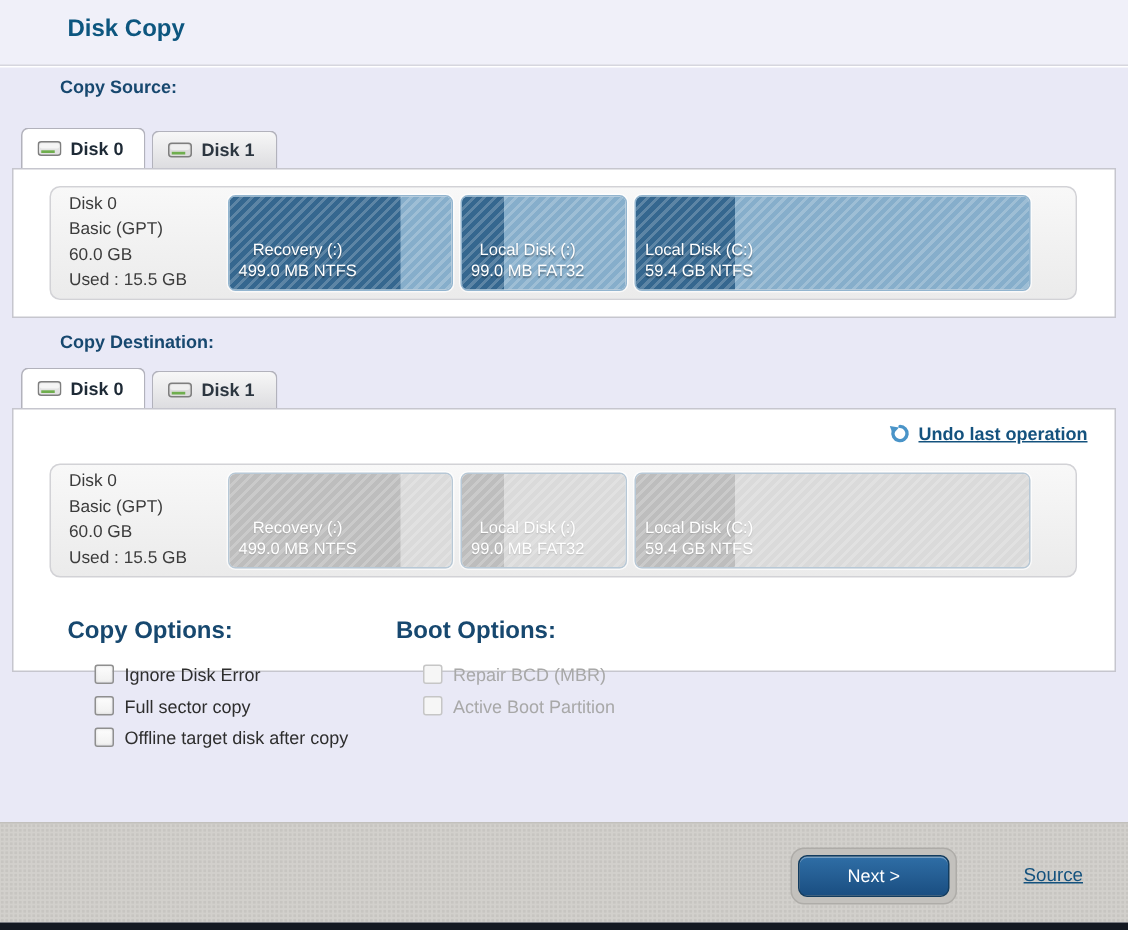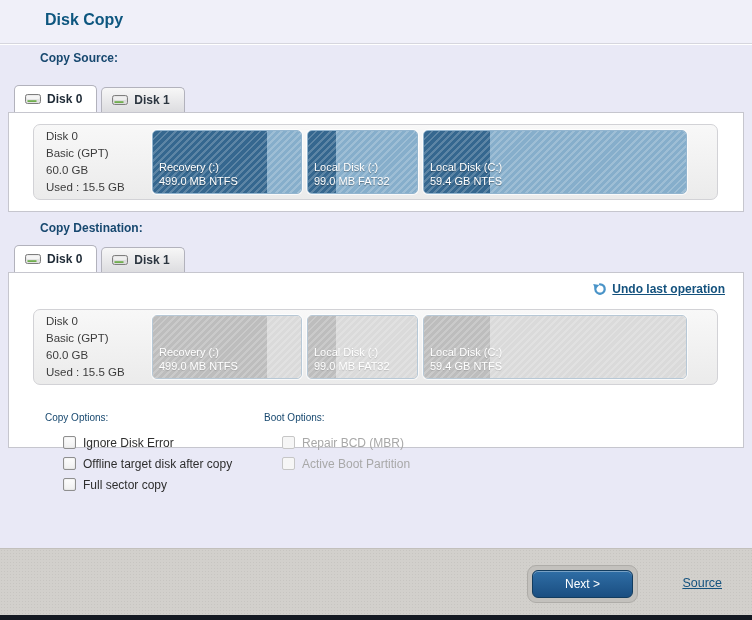--- a/index.html
+++ b/index.html
@@ -54,20 +54,21 @@
   }
   .diskinfo {
     width:118px; padding-left:12px; flex:none;
     font-size:11.5px; color:#3c3c3c; line-height:17px;
   }
   .parts { display:flex; gap:5px; align-items:center; height:100%; }
   .part {
     position:relative; height:64px;
     border-radius:5px; overflow:hidden;
     box-shadow:0 0 0 1px rgba(255,255,255,0.7);
+    text-align:center;
   }
   .part .free, .part .used {
     position:absolute; top:0; bottom:0;
     background-image:repeating-linear-gradient(135deg,
       rgba(255,255,255,0.20) 0px, rgba(255,255,255,0.20) 2px,
       rgba(255,255,255,0) 2px, rgba(255,255,255,0) 5px);
   }
   .part .free { left:0; right:0; }
   .part .used { left:0; }
   .src .part { border:1px solid #93b5cf; }
@@ -85,21 +86,21 @@
   .dst .ptext { text-shadow:0 1px 1px rgba(0,0,0,0.15); }
   
   .undo {
     position:absolute; right:18px; top:9px;
     display:flex; align-items:center; gap:5px;
     font-size:12px; font-weight:bold; color:#14527e;
     text-decoration:underline; cursor:pointer;
   }
   
   .optgroup { position:absolute; top:139px; }
-  .optgroup .ohead { font-size:10px; font-weight:normal; color:#17486f; margin-bottom:9px; }
+  .optgroup .ohead { font-size:16px; font-weight:bold; color:#17486f; margin-bottom:9px; }
   .optrow { display:flex; align-items:center; gap:7px; height:21px; padding-left:18px; }
   .optrow label { font-size:12px; color:#2e2e2e; }
   .optrow.disabled label { color:#a8a8a8; }
   input.cb {
     appearance:none; -webkit-appearance:none;
     width:13px; height:13px; margin:0;
     background:linear-gradient(#fdfdfd,#f0f0f0);
     border:1px solid #8f8f8f; border-radius:2px;
     box-shadow:inset 0 0 2px rgba(0,0,0,0.12);
   }
@@ -276,25 +277,25 @@
   </div>
 
   <div class="optgroup" style="left:36px;">
     <div class="ohead">Copy Options:</div>
     <div class="optrow">
       <input type="checkbox" class="cb" style="">
       <label>Ignore Disk Error</label>
     </div>
     <div class="optrow">
       <input type="checkbox" class="cb" style="">
-      <label>Offline target disk after copy</label>
+      <label>Full sector copy</label>
     </div>
     <div class="optrow">
       <input type="checkbox" class="cb" style="">
-      <label>Full sector copy</label>
+      <label>Offline target disk after copy</label>
     </div>
   </div>
 
   <div class="optgroup" style="left:255px;">
     <div class="ohead">Boot Options:</div>
     <div class="optrow disabled">
       <input type="checkbox" class="cb" disabled="" style="">
       <label>Repair BCD (MBR)</label>
     </div>
     <div class="optrow disabled">

